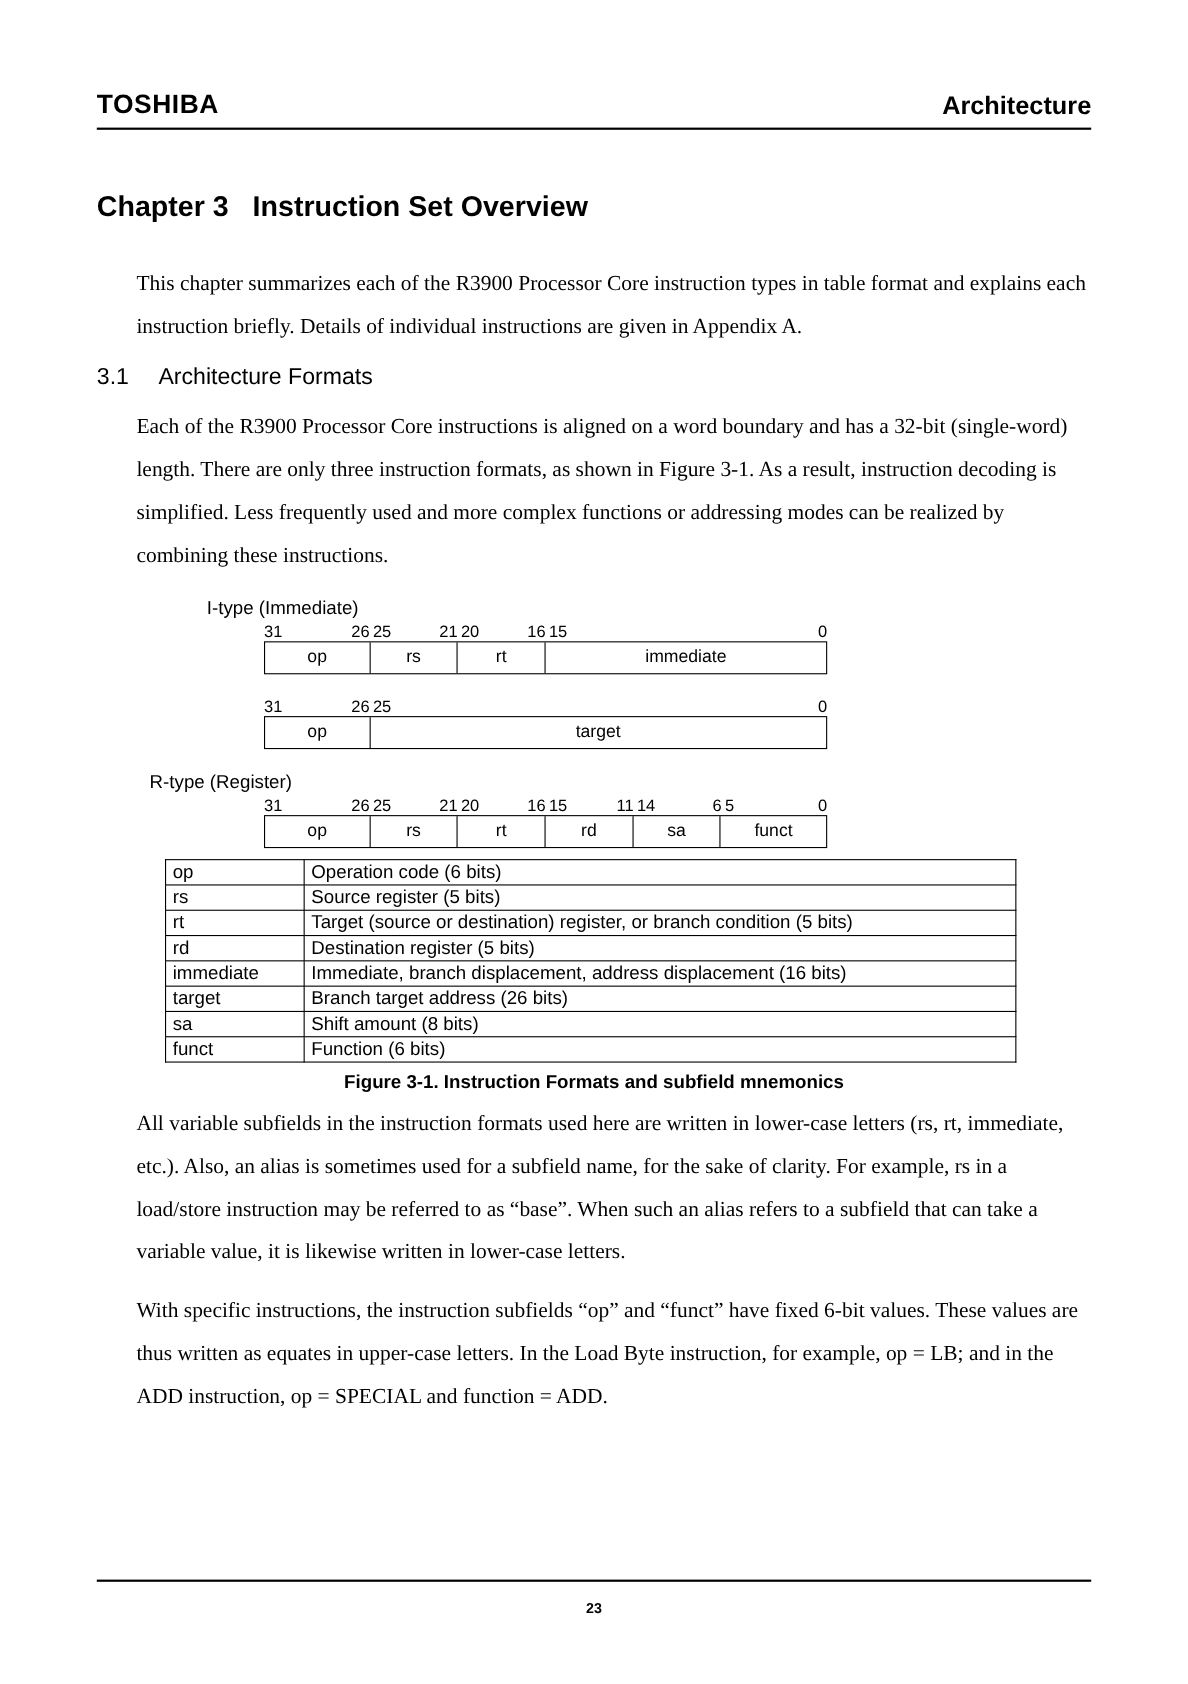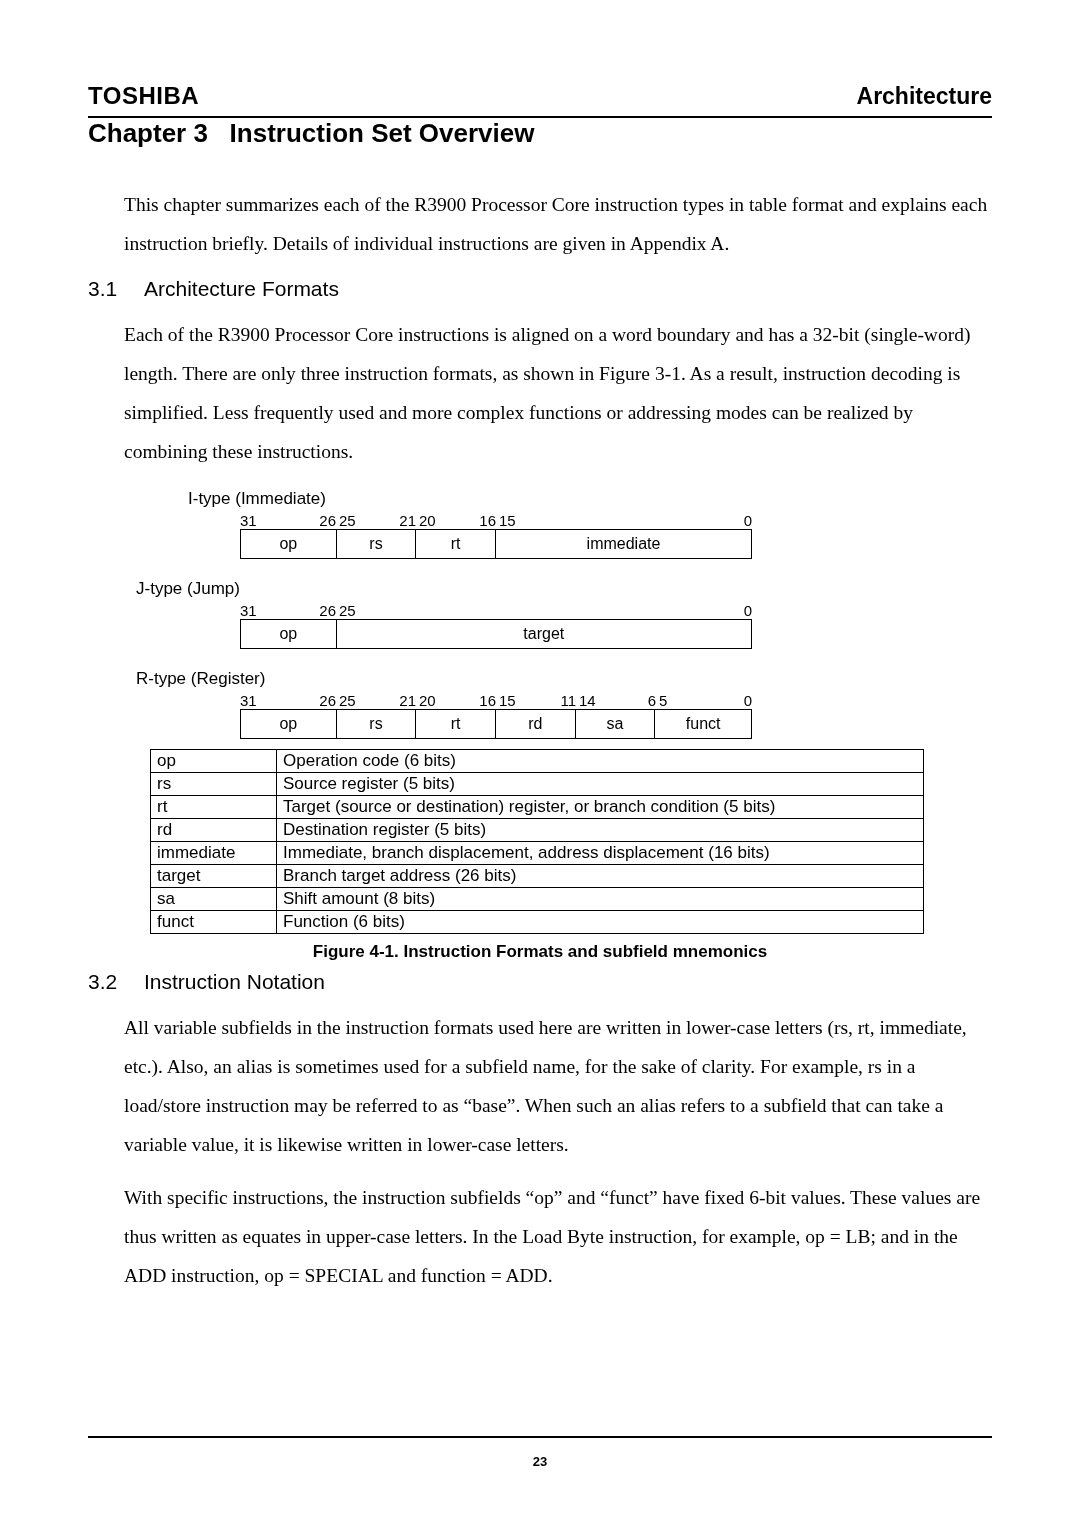--- a/index.html
+++ b/index.html
@@ -1,18 +1,18 @@
 <!DOCTYPE html>
 <html><head>
 <meta charset="utf-8">
 <style>
   * { box-sizing: border-box; margin: 0; padding: 0; }
   html, body { width: 1080px; background: #fff; font-family: "Times New Roman", Times, serif; color: #000; }
   .page { width: 1080px; min-height: 1531px; padding: 82px 88px 60px 88px; position: relative; }
-  .header { display: flex; justify-content: space-between; align-items: flex-end; border-bottom: 2.5px solid #000; padding-bottom: 6px; }
+  .header { display: flex; justify-content: space-between; align-items: flex-end; border-bottom: 2.5px solid #000; padding-bottom: 6px; margin-bottom: 54px; }
   .brand { font-family: Arial, Helvetica, sans-serif; font-weight: 900; font-size: 24px; letter-spacing: 0.5px; }
   .arch { font-family: Arial, Helvetica, sans-serif; font-weight: 700; font-size: 23px; text-align: center; }
   .ch-title { font-family: Arial, Helvetica, sans-serif; font-weight: 700; font-size: 26px; margin-bottom: 36px; }
   .body-text { font-size: 19.5px; line-height: 2.0; margin-left: 36px; margin-bottom: 14px; }
   .sec-row { display: flex; gap: 18px; font-family: Arial, Helvetica, sans-serif; font-size: 21px; margin-top: 8px; margin-bottom: 14px; }
   .sec-num { min-width: 38px; }
   .fmt-block { margin-left: 100px; margin-top: 18px; font-family: Arial, Helvetica, sans-serif; font-size: 17px; }
   .fmt-label { margin-bottom: 2px; }
   .bit-row { display: flex; margin-left: 52px; height: 18px; font-size: 15px; }
   .bit-cell { display: flex; align-items: flex-end; }
@@ -69,21 +69,20 @@
       <div class="bit-cell left" style="width:128px;padding-left:3px">15</div>
       <div class="bit-cell right" style="width:128px">0</div>
     </div>
     <div class="field-row" style="width:512px">
       <div class="fld w6">op</div>
       <div class="fld w5">rs</div>
       <div class="fld w5">rt</div>
       <div class="fld w16">immediate</div>
     </div>
 
-    <div class="fmt-label" style="margin-left:-52px">J-type (Jump)</div>
     <div class="bit-row">
       <div class="bit-cell left" style="width:48px">31</div>
       <div class="bit-cell right" style="width:48px">26</div>
       <div class="bit-cell left" style="width:208px;padding-left:3px">25</div>
       <div class="bit-cell right" style="width:208px">0</div>
     </div>
     <div class="field-row" style="width:512px">
       <div class="fld w6">op</div>
       <div class="fld w26">target</div>
     </div>
@@ -143,26 +142,22 @@
           <td class="k">sa</td>
           <td>Shift amount (8 bits)</td>
         </tr>
     <tr>
           <td class="k">funct</td>
           <td>Function (6 bits)</td>
         </tr>
   </tbody>
     </table>
 
-  <div class="fig-caption">Figure 4-1.   Instruction Formats and subfield mnemonics</div>
+  <div class="fig-caption">Figure 3-1.   Instruction Formats and subfield mnemonics</div>
 
-  <div class="sec-row">
-    <div class="sec-num">3.2</div>
-    <div>Instruction Notation</div>
-  </div>
 
   <p class="body-text">All variable subfields in the instruction formats used here are written in lower-case letters (rs, rt, immediate, etc.).   Also, an alias is sometimes used for a subfield name, for the sake of clarity.   For example, rs in a load/store instruction may be referred to as “base”.   When such an alias refers to a subfield that can take a variable value, it is likewise written in lower-case letters.</p>
   <p class="body-text">With specific instructions, the instruction subfields “op” and “funct” have fixed 6-bit values.   These values are thus written as equates in upper-case letters.   In the Load Byte instruction, for example, op = LB; and in the ADD instruction, op = SPECIAL and function = ADD.</p>
 
   <div class="footer">
     <div class="footer-rule"></div>
     <div class="page-num">23</div>
   </div>
 
 </div>

